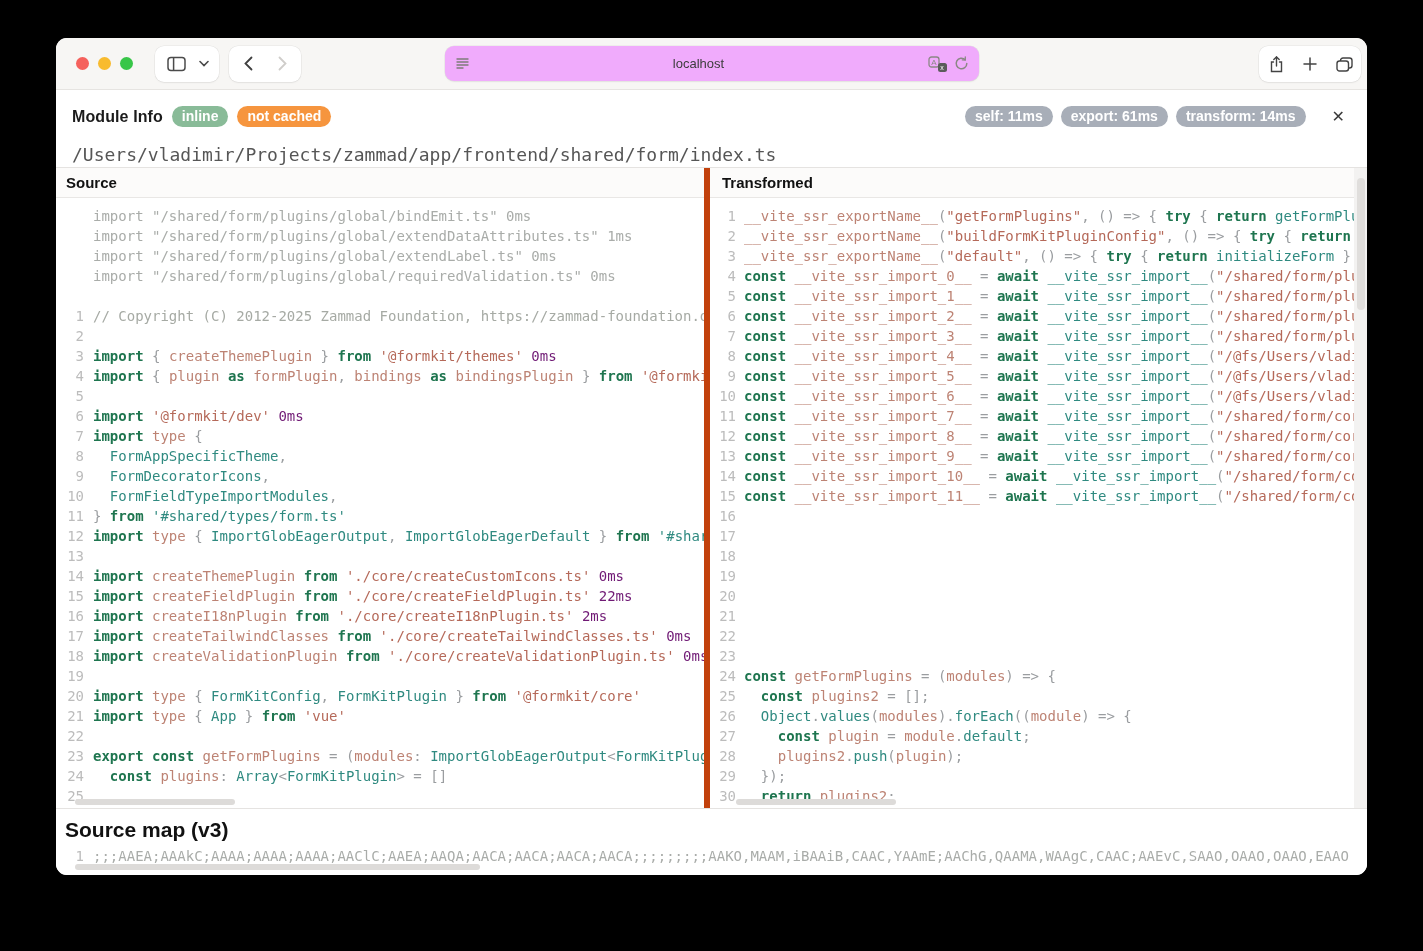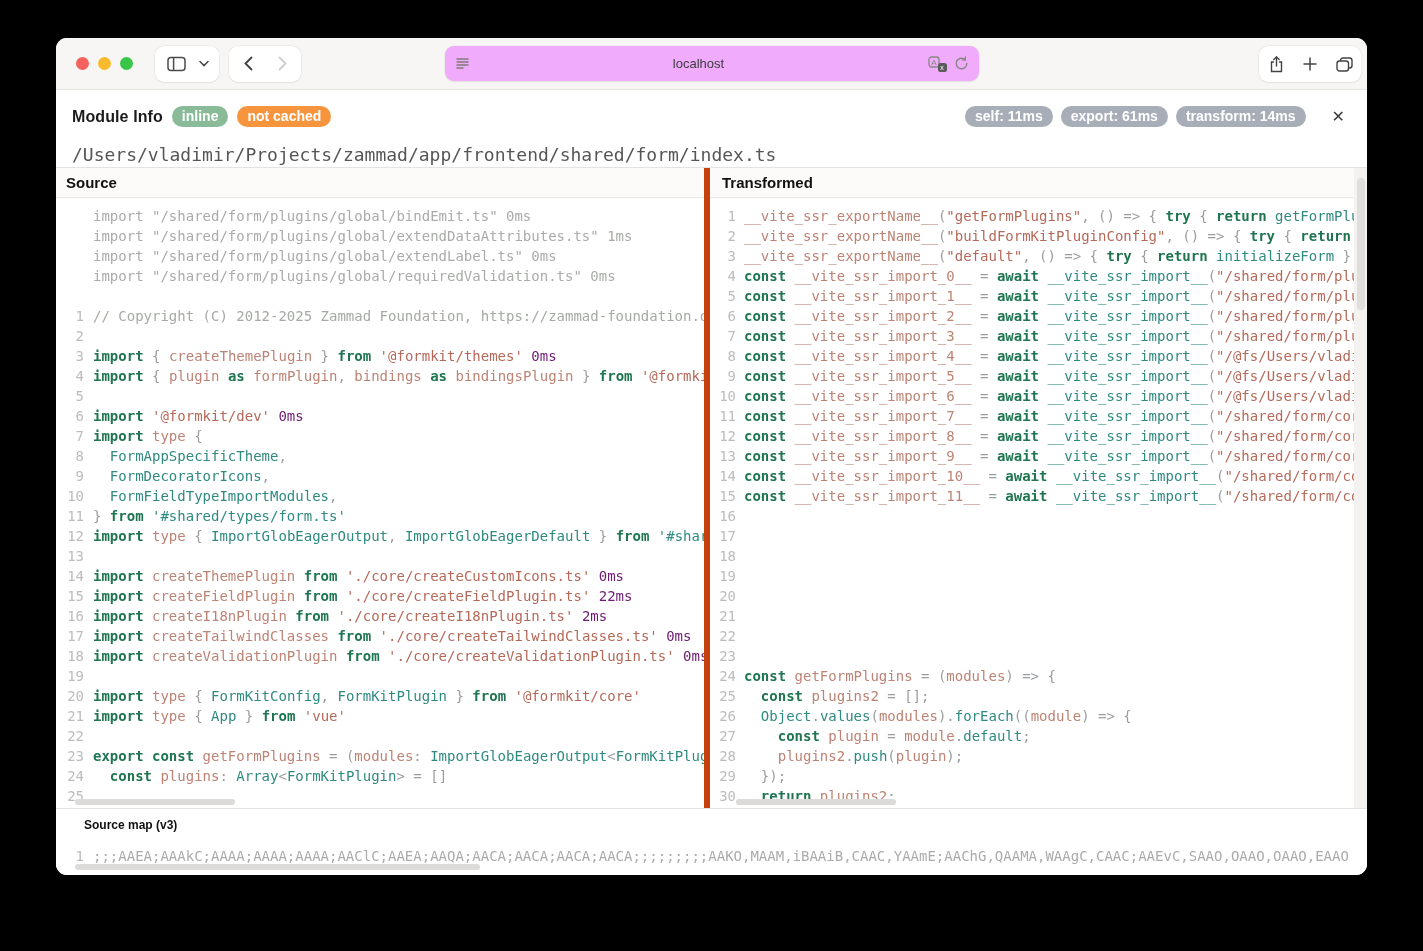--- a/index.html
+++ b/index.html
@@ -52,21 +52,21 @@
   .tk-a { color:#701a75; }
   .tk-d { color:#a9aca9; }
   .hthumb { position:absolute; height:6px; border-radius:3px; background:#dddbd9; bottom:3px; }
   .src .hthumb { left:19px; width:160px; }
   .trs .hthumb { left:26px; width:160px; }
   .vtrack { position:absolute; right:0; top:0; width:13px; height:100%; background:#f3f2f1; }
   .vthumb { position:absolute; right:2px; top:10px; width:8px; height:132px; border-radius:4px; background:#e0dedc; }
 
   
   .sourcemap { position:relative; flex:1; border-top:1px solid #e5e3e1; background:#fff; padding-top:9px; }
-  .sm-title { font-size:12px; font-weight:bold; color:#111; padding-left:28px; height:26px; }
+  .sm-title { font-size:21px; font-weight:bold; color:#111; padding-left:9px; height:26px; }
   .sm-code { margin-top:2px; }
   .sm-thumb { position:absolute; left:19px; bottom:5px; width:405px; height:6px; border-radius:3px; background:#dddbd9; }
 </style>
 </head>
 <body>
 
 <div class="window">
 
   <div class="chrome">
     <div class="lights">

